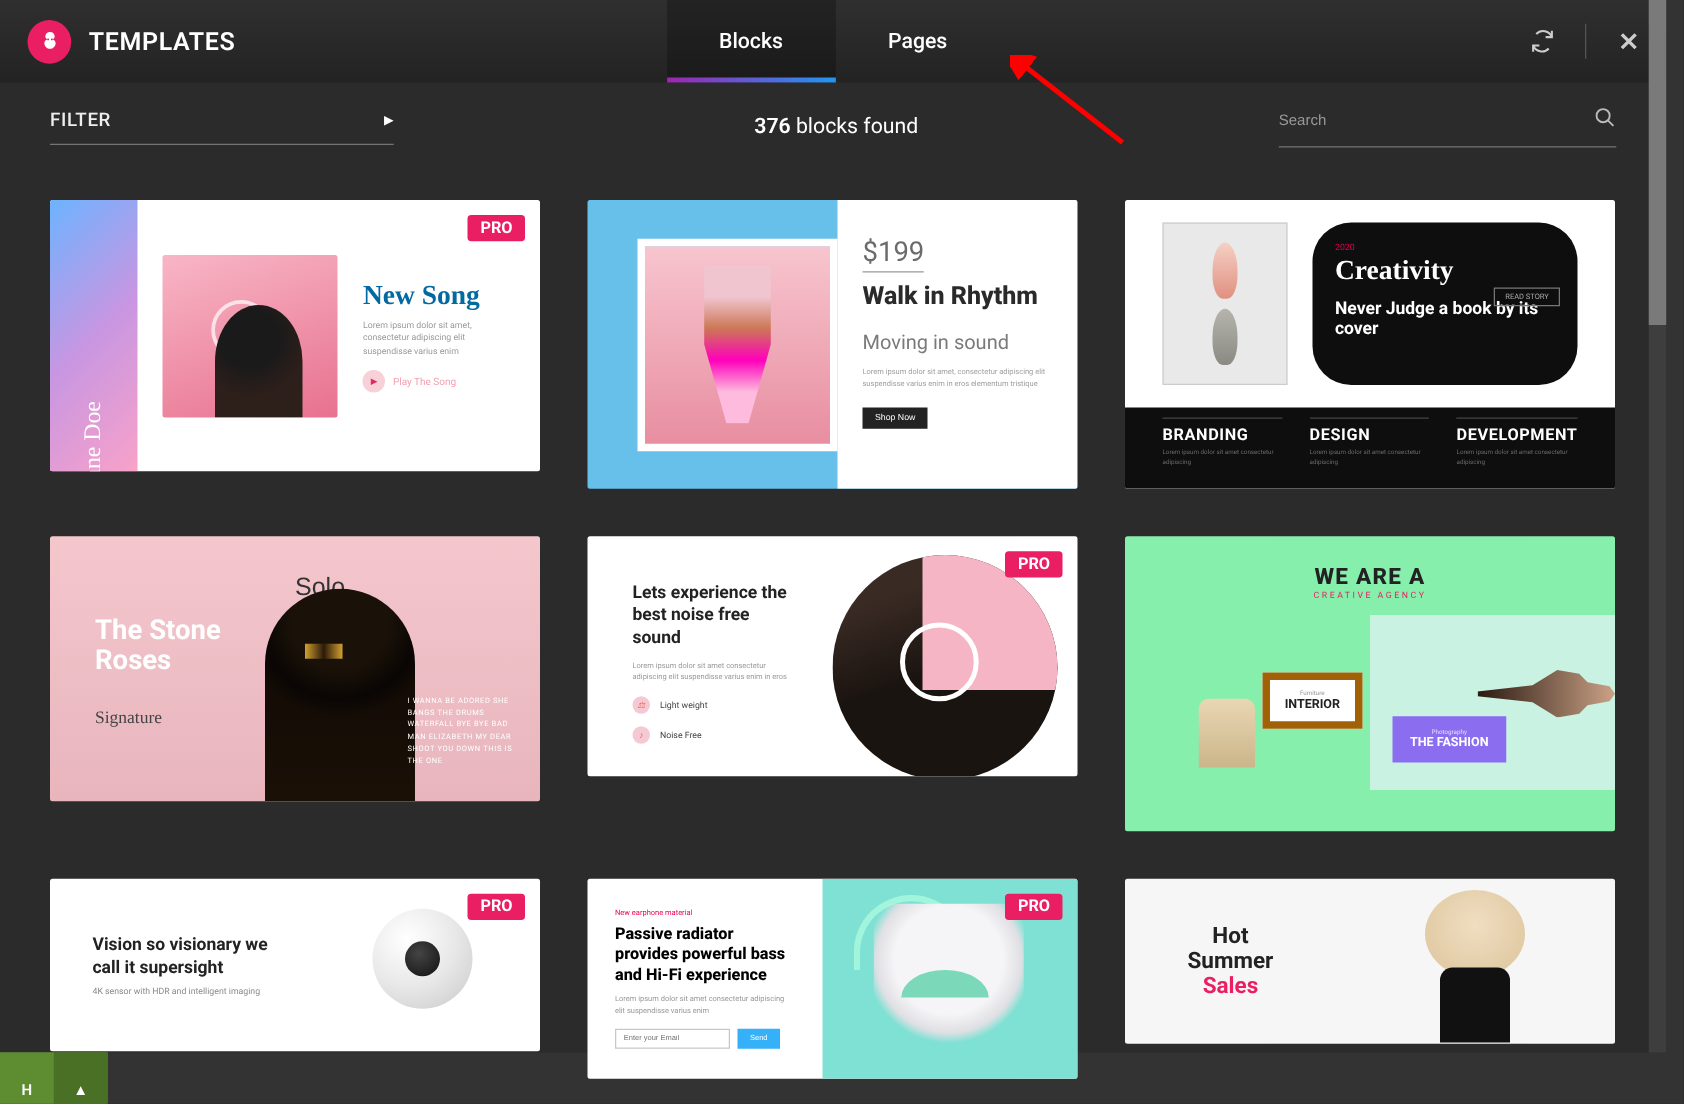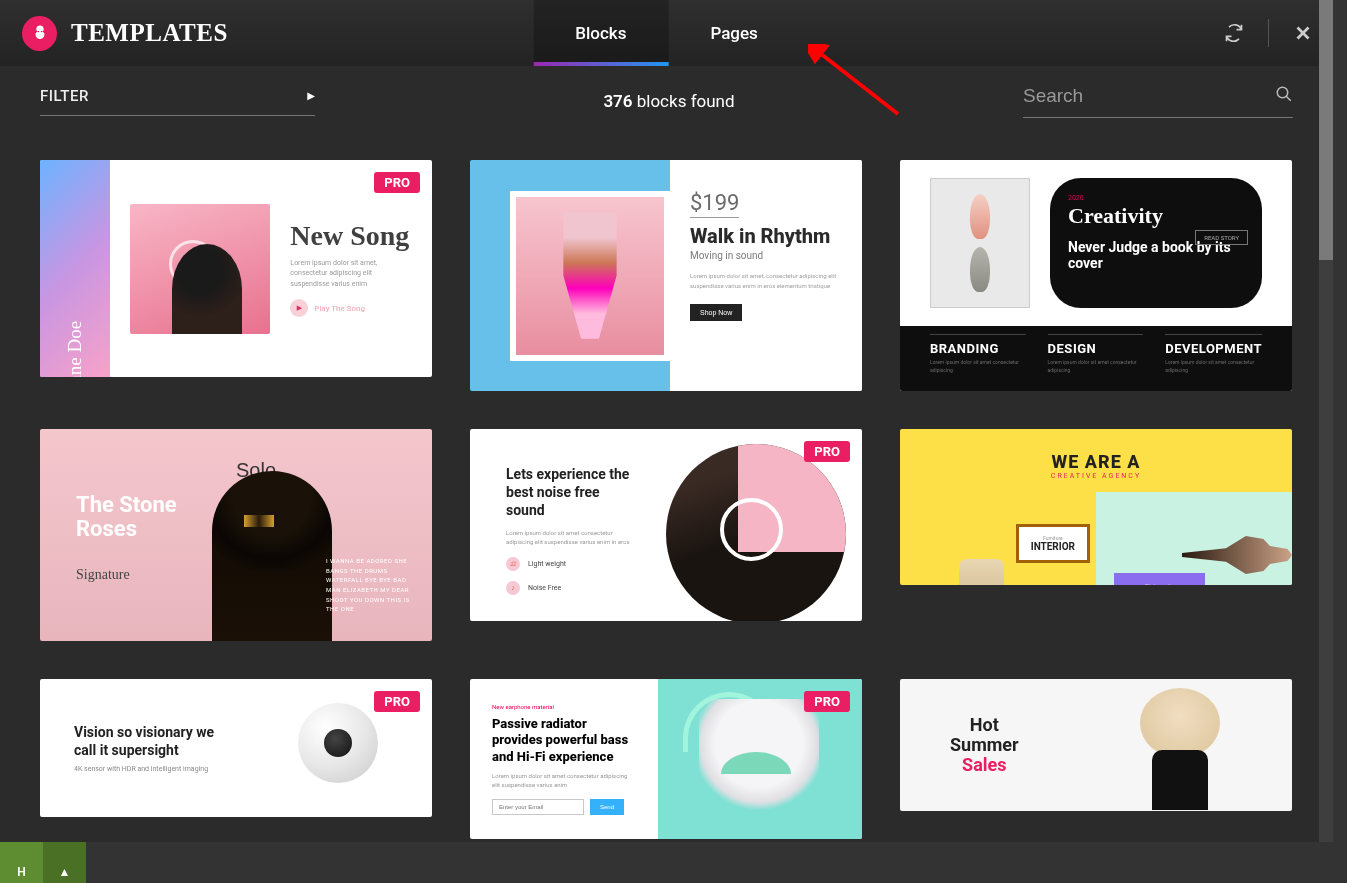--- a/index.html
+++ b/index.html
@@ -24,21 +24,21 @@
   align-items: center;
   position: relative;
 }
 .logo-area { display: flex; align-items: center; padding-left: 22px; gap: 14px; }
 .logo-circle {
   width: 35px; height: 35px; border-radius: 50%;
   background: #e91e63;
   display: flex; align-items: center; justify-content: center;
   color: #fff; font-size: 20px;
 }
-.title { color: #fff; font-size: 25px; font-weight: 600; letter-spacing: 0.5px; font-family: Liberation Serif, serif; }
+.title { color: #fff; font-size: 20px; font-weight: 600; letter-spacing: 0.5px; }
 .tabs { display: flex; position: absolute; left: 50%; transform: translateX(-50%); height: 100%; }
 .tab {
   padding: 0 42px; height: 100%;
   display: flex; align-items: center;
   color: #fff; font-size: 17px; font-weight: 500;
   cursor: pointer; position: relative;
 }
 .tab.active { background: rgba(0,0,0,0.25); }
 .tab.active::after {
   content: ''; position: absolute; left: 0; right: 0; bottom: 0; height: 4px;
@@ -66,21 +66,21 @@
 .filter-label { color: #eee; font-size: 15px; font-weight: 500; letter-spacing: 0.5px; }
 .results { color: #fff; font-size: 17px; }
 .results b { font-weight: 600; }
 .search {
   display: flex; align-items: center; justify-content: space-between;
   width: 270px; padding-bottom: 10px;
   border-bottom: 1px solid rgba(255,255,255,0.35);
 }
 .search input {
   background: none; border: none; outline: none;
-  color: #eee; font-size: 19px; width: 220px;
+  color: #eee; font-size: 12px; width: 220px;
 }
 .search input::placeholder { color: #999; }
 .grid {
   padding: 24px 40px; display: grid;
   grid-template-columns: repeat(3, 392px);
   gap: 38px;
 }
 .card {
   position: relative; background: #fff; overflow: hidden;
   border-radius: 2px; cursor: pointer;
@@ -93,32 +93,32 @@
 }
 
 .c1 { height: 217px; display: flex; }
 .c1-left { width: 70px; background: linear-gradient(135deg,#6db3ff,#c896e2,#f8a2c8); position:relative; }
 .c1-left .name { position:absolute; bottom:10px; left:50%; transform: translateX(-50%) rotate(-90deg); transform-origin:center; color:#fff; font-family:cursive; font-size:19px; white-space:nowrap; }
 .c1-main { flex:1; position:relative; display:flex; align-items:center; padding:20px; }
 .c1-photo { width:150px; height:130px; background:linear-gradient(160deg,#f8b6c6,#e8718f); border-radius:2px; position:relative; overflow:hidden; }
 .c1-photo::after{content:'';position:absolute;bottom:0;left:30%;width:70px;height:90px;background:radial-gradient(circle at 40% 30%,#1a1a1a 30%,#2d1f1a 60%);border-radius:50% 50% 0 0;}
 .c1-photo::before{content:'';position:absolute;top:28%;left:28%;width:42px;height:42px;border:3px solid rgba(255,255,255,0.7);border-radius:50%;}
 .c1-text { margin-left:20px; }
-.c1-text h2 { font-family: Georgia, serif; font-size:28px; font-weight:700; color:#404040; }
+.c1-text h2 { font-family: Georgia, serif; font-size:22px; font-weight:700; color:#0369a1; }
 .c1-text p { font-size:7px; color:#9a9a9a; margin-top:6px; line-height:1.5; max-width:130px;}
 .c1-play { margin-top:10px; display:flex; align-items:center; gap:6px; color:#f4a0b0; font-size:8px;}
 .c1-play-btn { width:18px;height:18px;border-radius:50%;background:#f8d0d8;display:flex;align-items:center;justify-content:center;font-size:7px;color:#e02a62;}
 
 .c2 { height: 231px; background:#67c0ea; display:flex; align-items:center; }
 .c2-img { width:160px;height:170px;margin-left:40px; background:linear-gradient(#f7c5ce,#e88ea1);border:6px solid #fff;position:relative;overflow:hidden;}
 .c2-img::after{content:'';position:absolute;top:10%;left:20%;width:60%;height:80%;background:linear-gradient(#f0c5d0 20%,#c75 40%,#f0b 60%,#fbd 80%);clip-path: polygon(20% 0,80% 0,80% 50%,60% 100%,40% 100%,20% 50%);}
 .c2-right{flex:1;background:#fff;height:100%;padding:30px 20px;}
 .c2-right .price{font-size:22px;color:#6b6b6b;border-bottom:1px solid #999;display:inline-block;padding-bottom:2px;}
 .c2-right h2{font-size:20px;font-weight:800;margin-top:6px;color:#2a2a2a;}
-.c2-right .sub{font-size:10px;color:#7a7a7a;margin-top:2px;}
+.c2-right .sub{font-size:16px;color:#7a7a7a;margin-top:16px;}
 .c2-right p{font-size:6px;color:#a0a0a0;line-height:1.6;margin-top:10px;max-width:160px;}
 .c2-right button{margin-top:14px;background:#222;color:#fff;border:none;font-size:7px;padding:5px 10px;}
 
 .c3{height:231px;background:#fff;display:flex;flex-direction:column;}
 .c3-top{flex:1;display:flex;padding:18px 30px;align-items:center;gap:20px;}
 .c3-art{width:100px;height:130px;border:1px solid #ccc;background:#e9e9e9;padding:10px;display:flex;flex-direction:column;gap:8px;align-items:center;justify-content:center;}
 .c3-feather{width:20px;height:45px;border-radius:60% 60% 50% 50%;}
 .c3-f1{background:linear-gradient(#f5d0c5,#e09080);}
 .c3-f2{background:linear-gradient(#b5b5ad,#8a8a82);}
 .c3-dark{flex:1;background:#0e0e0e;height:130px;padding:16px 18px;color:#fff;position:relative;border-radius:31px;}
@@ -145,27 +145,27 @@
 .c5-left{width:50%;padding:36px;}
 .c5 h3{font-size:14px;font-weight:700;line-height:1.3;color:#222;}
 .c5 p{font-size:6px;color:#9a9a9a;line-height:1.6;margin-top:8px;}
 .c5 .feat{display:flex;align-items:center;gap:8px;margin-top:10px;font-size:7px;color:#444;}
 .c5 .feat i{width:14px;height:14px;border-radius:50%;background:#f5c9d3;display:inline-flex;align-items:center;justify-content:center;color:#e65;font-size:7px;}
 .c5-img{flex:1;position:relative;overflow:hidden;}
 .c5-circle{position:absolute;top:15px;left:0;width:180px;height:180px;border-radius:50%;background:linear-gradient(160deg,#3a2a24 20%,#1a1410 50%);overflow:hidden;}
 .c5-circle::before{content:'';position:absolute;top:0;right:0;width:60%;height:60%;background:#f5b5c5;}
 .c5-circle::after{content:'';position:absolute;top:30%;left:30%;width:55px;height:55px;border:4px solid #fff;border-radius:50%;}
 
-.c6{height:156px;background:#fde047;padding:22px 0 0;text-align:center;position:relative;}
+.c6{height:236px;background:#86efac;padding:22px 0 0;text-align:center;position:relative;}
 .c6 h2{font-size:18px;font-weight:800;letter-spacing:1px;color:#222;}
 .c6 .sub{font-size:7px;color:#e91e63;letter-spacing:2px;}
 .c6-body{display:flex;height:140px;margin-top:12px;}
 .c6-half{flex:1;position:relative;}
 .c6-chair{position:absolute;bottom:18px;left:30%;width:45px;height:55px;background:linear-gradient(#e9d7b4,#cbb58a);border-radius:8px 8px 0 0;}
-.c6-box{position:absolute;border:3px solid #a16207;padding:8px 12px;background:#fff;font-size:10px;font-weight:700;color:#222;top:32px;right:6px;}
+.c6-box{position:absolute;border:6px solid #a16207;padding:8px 12px;background:#fff;font-size:10px;font-weight:700;color:#222;top:46px;right:6px;}
 .c6-box .s{font-size:5px;color:#999;font-weight:400;display:block;}
 .c6-mint{background:#c9f2e2;}
 .c6-hand{position:absolute;right:0;top:44px;width:110px;height:38px;background:linear-gradient(90deg,#2a1a10,#cba287);clip-path:polygon(0 45%,40% 32%,58% 0%,74% 8%,80% 26%,96% 34%,100% 50%,96% 66%,80% 74%,74% 92%,58% 100%,40% 68%,0 55%);}
 .c6-box2{position:absolute;background:#8b6ef0;color:#fff;padding:10px 14px;font-size:10px;font-weight:700;bottom:22px;left:18px;}
 .c6-box2 .s{font-size:5px;font-weight:400;display:block;opacity:0.75;}
 
 .c7{height:138px;display:flex;align-items:center;padding:0 34px;gap:20px;}
 .c7-txt{flex:1;}
 .c7 h3{font-size:14px;font-weight:700;line-height:1.3;color:#222;max-width:160px;}
 .c7 p{font-size:7px;color:#8a8a8a;margin-top:6px;}

